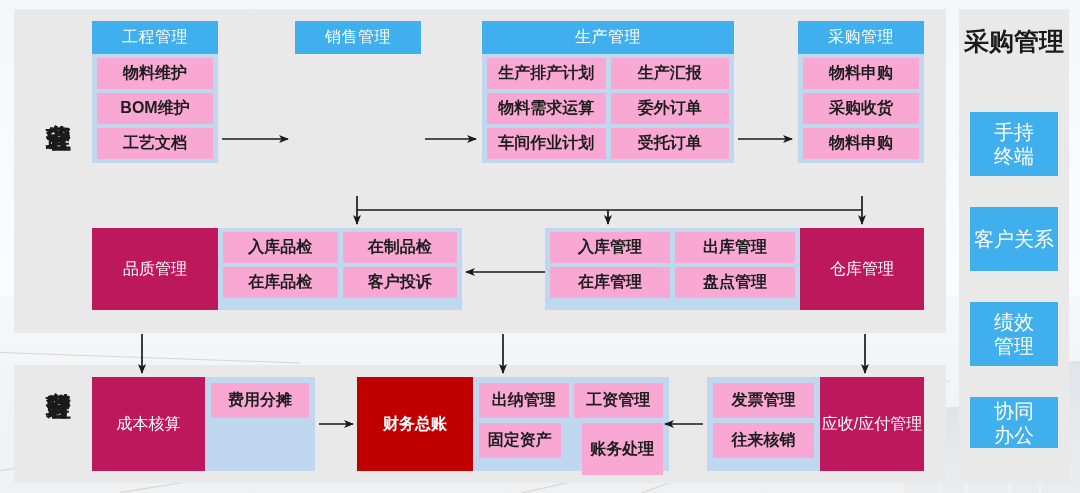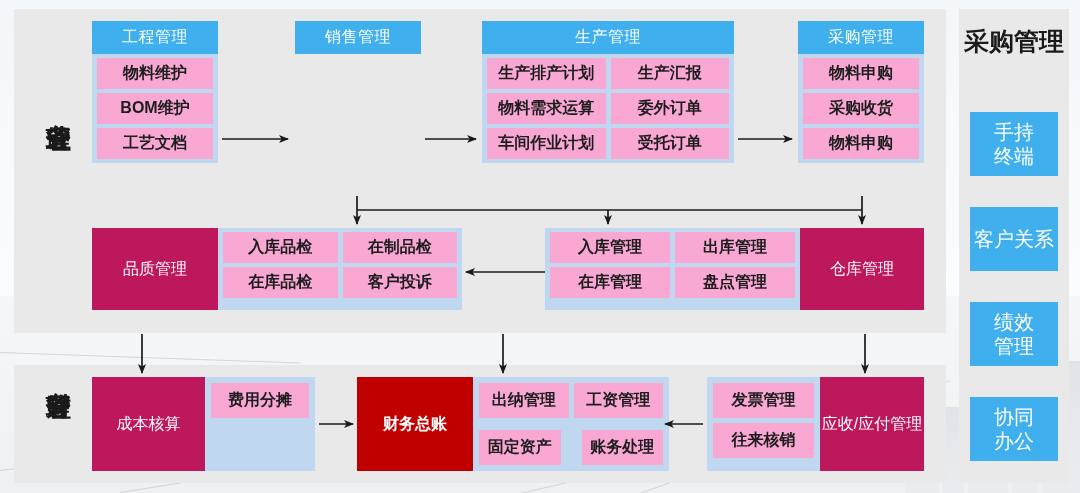--- a/index.html
+++ b/index.html
@@ -220,28 +220,28 @@
     <div class="sbs-label" style="width:113px;">成本核算</div>
     <div class="sbs-cells" style="gap:5px;padding:6px 6px;">
       <div class="grp-row">
         <div class="cell" style="height:35px;">费用分摊</div>
       </div>
     </div>
   </div>
 
   <div class="sbs" id="grp-ledger" style="left:357px;top:377px;width:312px;height:94px;">
     <div class="sbs-label red" style="width:116px;">财务总账</div>
-    <div class="sbs-cells" style="gap:5px;padding:6px 6px;justify-content:space-between;">
+    <div class="sbs-cells" style="gap:5px;padding:6px 6px;">
       <div class="grp-row">
         <div class="cell" style="height:35px;">出纳管理</div>
         <div class="cell" style="height:35px;">工资管理</div>
       </div>
       <div class="grp-row">
         <div class="cell" style="height:35px;">固定资产</div>
-        <div class="cell" style="height:35px;margin-left:16px;">账务处理</div>
+        <div class="cell" style="height:52px;margin-left:16px;">账务处理</div>
       </div>
     </div>
   </div>
 
   <div class="sbs" id="grp-ar-ap" style="left:707px;top:377px;width:217px;height:94px;flex-direction:row-reverse;">
     <div class="sbs-label" style="width: 104px; flex-direction: row;">
         <span>应收/应付管</span>
         <span>理</span>
       </div>
     <div class="sbs-cells" style="gap:5px;padding:6px 6px;">
@@ -262,21 +262,21 @@
       <span>终端</span>
     </div>
   <div class="rail-box" style="left: 970px; top: 207px; width: 88px; height: 64px; flex-direction: row;">
       <span>客户</span>
       <span>关系</span>
     </div>
   <div class="rail-box" style="left: 970px; top: 302px; width: 88px; height: 64px; flex-direction: column;">
       <span>绩效</span>
       <span>管理</span>
     </div>
-  <div class="rail-box" style="left: 970px; top: 397px; width: 88px; height: 64px; flex-direction: column;">
+  <div class="rail-box" style="left: 970px; top: 397px; width: 88px; height: 51px; flex-direction: column;">
       <span>协同</span>
       <span>办公</span>
     </div>
 
   <svg class="arrows">
     <defs>
       <marker id="ah" markerWidth="10" markerHeight="8" refX="9" refY="4" orient="auto" markerUnits="userSpaceOnUse">
         <path d="M0,0 L10,4 L0,8 L2.6,4 Z" fill="#1A1A1A"></path>
       </marker>
     </defs>

